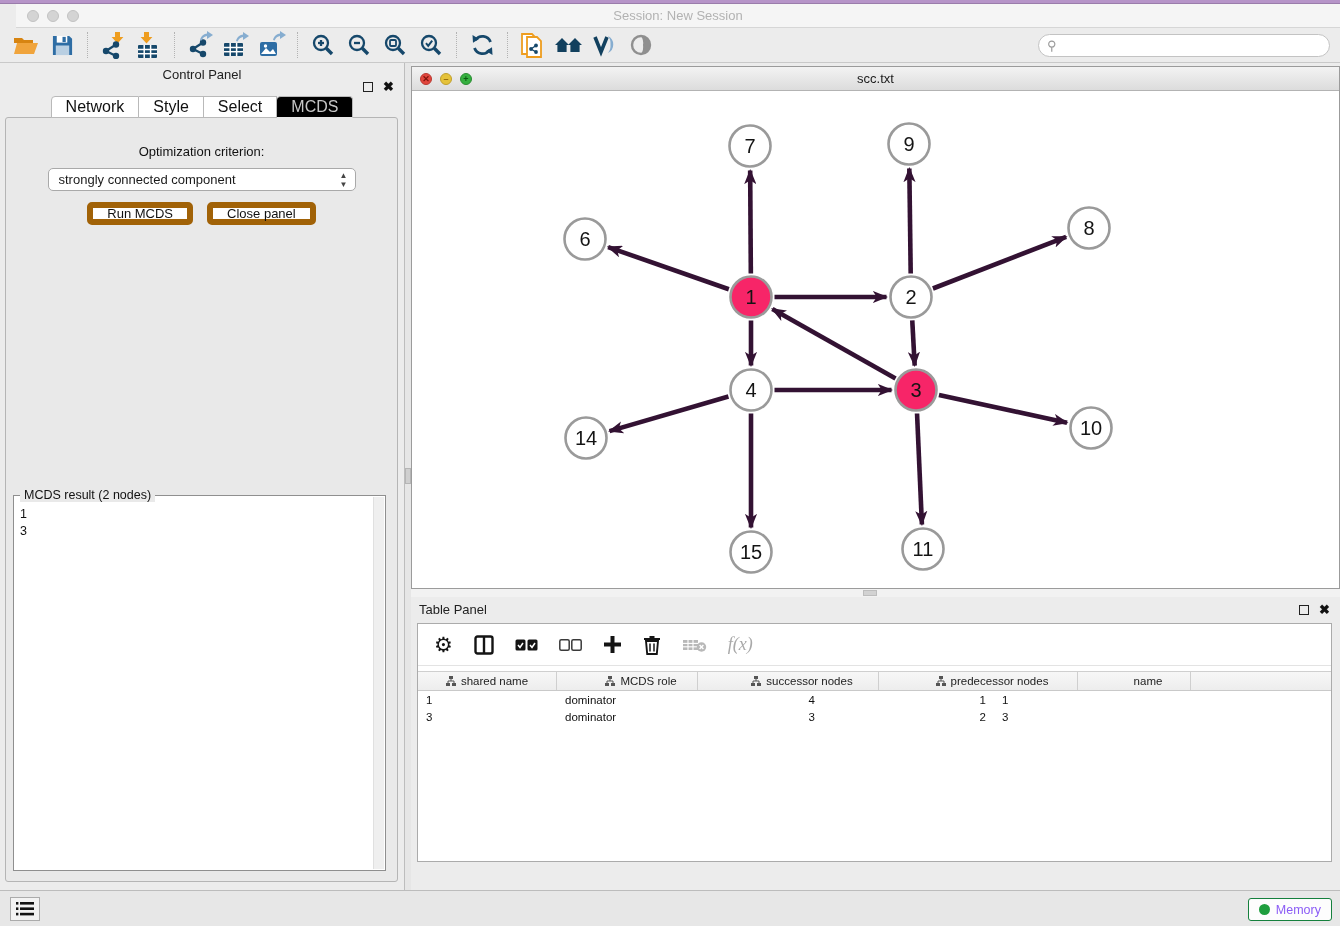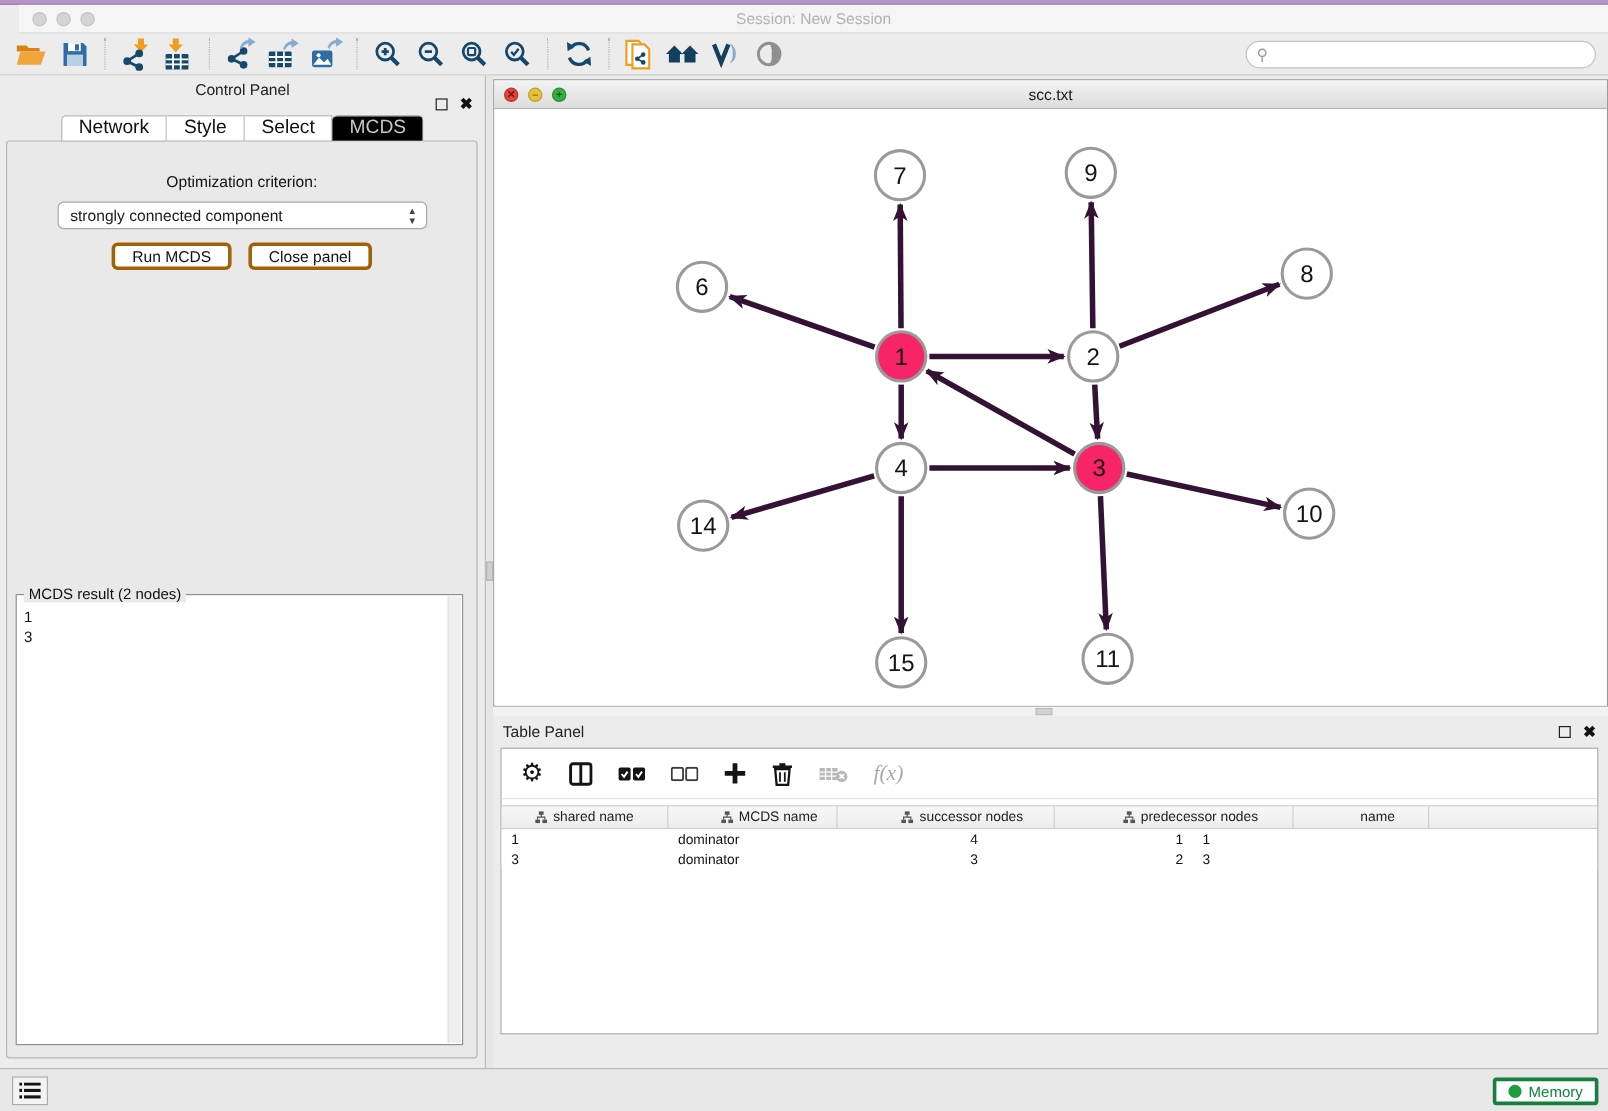--- a/index.html
+++ b/index.html
@@ -32,21 +32,21 @@
   .cp-tabs { position:absolute; left:0; right:0; top:33px; display:flex; justify-content:center; z-index:3; }
   .tab { height:22px; padding:0 14px; font-size:16px; display:flex; align-items:center; background:#fff; border:1px solid #b9b9b9; border-left:none; color:#111; }
   .tab:first-child { border-left:1px solid #b9b9b9; border-radius:4px 0 0 0; }
   .tab:last-child { border-radius:0 4px 0 0; }
   .tab.sel-dim { background:#000000; color:#c6c6c6; border-bottom:1px solid #e9e9e9; border-radius:4px 4px 0 0; }
   .cp-box { position:absolute; left:5px; right:6px; top:54px; bottom:8px; background:#e9e9e9; border:1px solid #b5b5b5; border-radius:3px; }
   .opt-label { text-align:center; font-size:13px; margin-top:26px; color:#111; }
   .dropdown { position:relative; margin:9px auto 0 auto; width:308px; height:23px; background:#fff; border:1px solid #a9a9a9; border-radius:5px; display:flex; align-items:center; padding:0 22px 0 10px; font-size:13px; }
   .dd-arrows { position:absolute; right:7px; top:2px; font-size:8px; line-height:9px; color:#444; text-align:center; }
   .cp-buttons { display:flex; justify-content:center; gap:14px; margin-top:11px; }
-  .btn { height:23px; padding:0 14px; background:#fff; border:3px solid #a16207; border-radius:5px; font-size:13px; display:flex; align-items:center; color:#111; }
+  .btn { height:23px; padding:0 14px; background:#fff; border:6px solid #a16207; border-radius:5px; font-size:13px; display:flex; align-items:center; color:#111; }
   .result-field { position:absolute; left:7px; right:11px; top:377px; height:376px; border:1px solid #8f8f8f; background:#fff; }
   .result-legend { position:absolute; left:6px; top:-8px; background:#e9e9e9; padding:0 4px; font-size:12.5px; color:#111; }
   .result-body { position:absolute; inset:10px 12px 2px 6px; font-size:12.5px; line-height:17px; color:#111; }
   .result-scroll { position:absolute; right:1px; top:1px; bottom:1px; width:11px; background:#efefef; border-left:1px solid #e0e0e0; }
   
   .v-divider { position:absolute; left:404px; top:63px; width:7px; height:827px; background:#e6e6e6; border-left:1px solid #bdbdbd; }
   .v-grip { position:absolute; left:0px; top:405px; width:6px; height:16px; background:#cfcfcf; border:1px solid #b5b5b5; }
   .h-divider { position:absolute; left:411px; top:589px; right:0; height:8px; background:#f2f2f2; }
   .h-grip { position:absolute; left:452px; top:1px; width:14px; height:6px; background:#d2d2d2; border:1px solid #bdbdbd; }
   
@@ -73,21 +73,21 @@
   .th { display:flex; align-items:center; justify-content:center; gap:5px; font-size:11.5px; color:#222; border-right:1px solid #cfcfcf; }
   .tbl-row { display:flex; height:17px; font-size:11.5px; color:#111; background:#fff; }
   .td { display:flex; align-items:center; padding:0 8px; }
   .td.r { justify-content:flex-end; }
   .tp-tabs { position:absolute; left:0; right:0; bottom:2px; height:25px; display:flex; justify-content:center; align-items:flex-start; }
   .tp-tabs .tab { height:22px; }
   .tab.sel-bottom { background:#d9d9d9; color:#adadad; border-radius:4px 0 0 4px; }
   
   .status-bar { position:absolute; left:0; bottom:0; right:0; height:36px; background:#e7e7e7; border-top:1px solid #bcbcbc; }
   .list-btn { position:absolute; left:10px; top:6px; width:30px; height:24px; background:#f3f3f3; border:1px solid #ababab; display:flex; align-items:center; justify-content:center; }
-  .memory-btn { position:absolute; right:8px; top:7px; height:23px; background:#fdfdfd; border:3px solid #15803d; border-radius:3px; display:flex; align-items:center; gap:6px; padding:0 10px; font-size:12.5px; color:#15803d; }
+  .memory-btn { position:absolute; right:8px; top:7px; height:23px; background:#fdfdfd; border:1px solid #15803d; border-radius:3px; display:flex; align-items:center; gap:6px; padding:0 10px; font-size:12.5px; color:#8b5cf6; }
   .mem-dot { width:11px; height:11px; border-radius:50%; background:#1e9e3e; }
   svg { display:block; }
 </style>
 </head>
 <body>
 
 <div class="top-accent"></div>
 <div class="titlebar">
   <div class="traffic">
     <span class="dot"></span>
@@ -438,21 +438,21 @@
           </div>
           <div class="th" style="width: 113px;">
             <span>
               <svg width="10" height="10" viewBox="0 0 10 10">
                 <rect x="3" y="0" width="4" height="3" fill="#555"></rect>
                 <rect x="0" y="7" width="4" height="3" fill="#555"></rect>
                 <rect x="6" y="7" width="4" height="3" fill="#555"></rect>
                 <path d="M5 3 V5 M2 7 V5 H8 V7" stroke="#555" stroke-width="1" fill="none"></path>
               </svg>
             </span>
-            <span>MCDS name</span>
+            <span>MCDS role</span>
           </div>
           <div class="th" style="width: 153px;">
             <span>
               <svg width="10" height="10" viewBox="0 0 10 10">
                 <rect x="3" y="0" width="4" height="3" fill="#555"></rect>
                 <rect x="0" y="7" width="4" height="3" fill="#555"></rect>
                 <rect x="6" y="7" width="4" height="3" fill="#555"></rect>
                 <path d="M5 3 V5 M2 7 V5 H8 V7" stroke="#555" stroke-width="1" fill="none"></path>
               </svg>
             </span>

